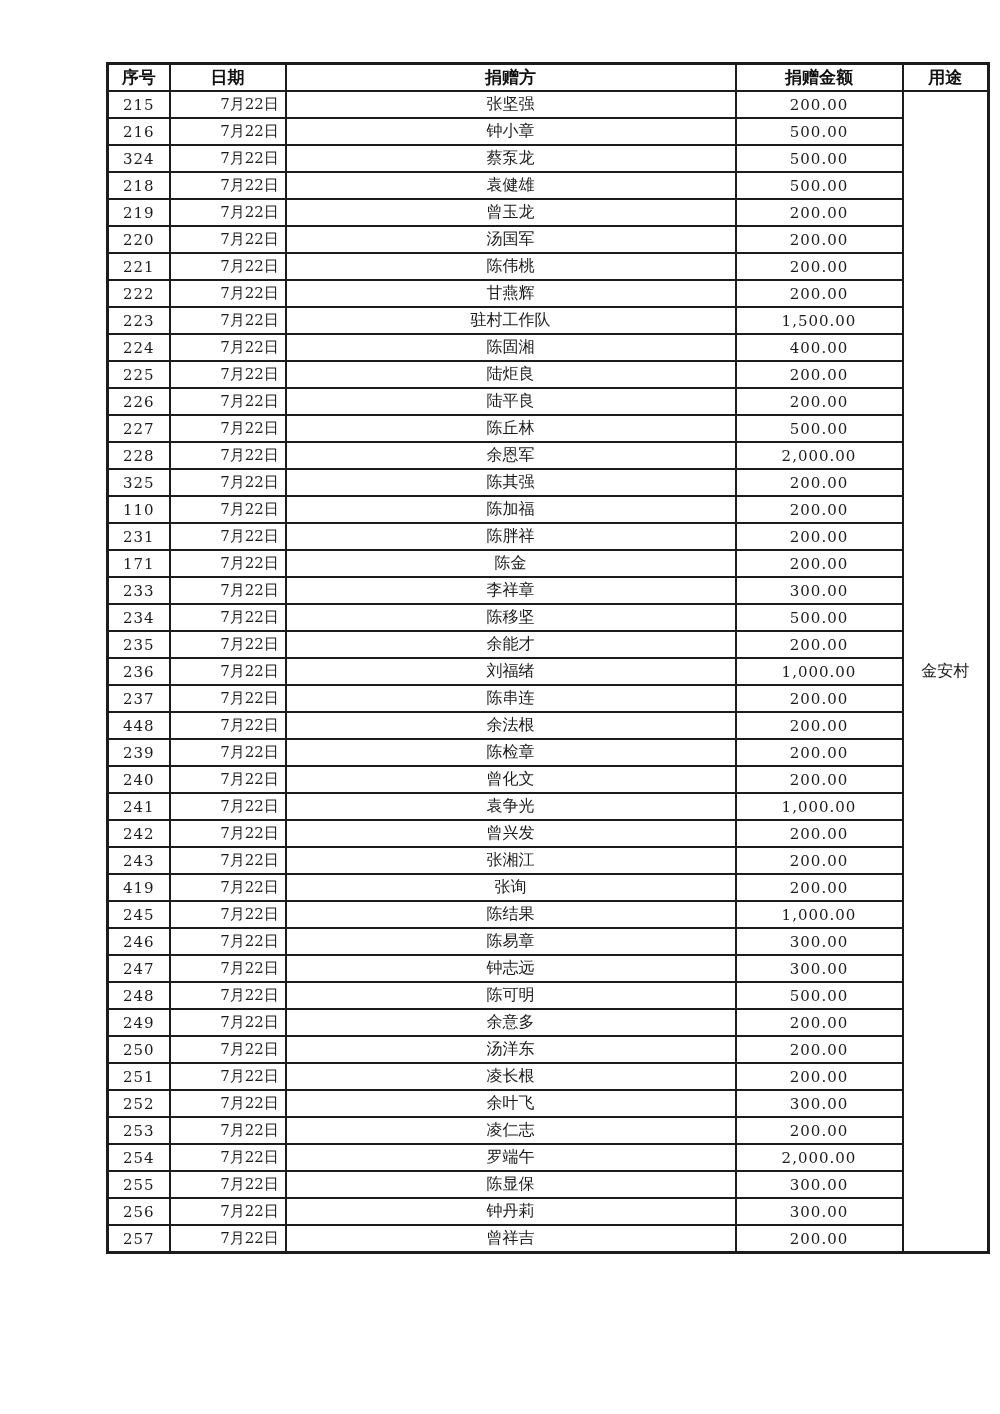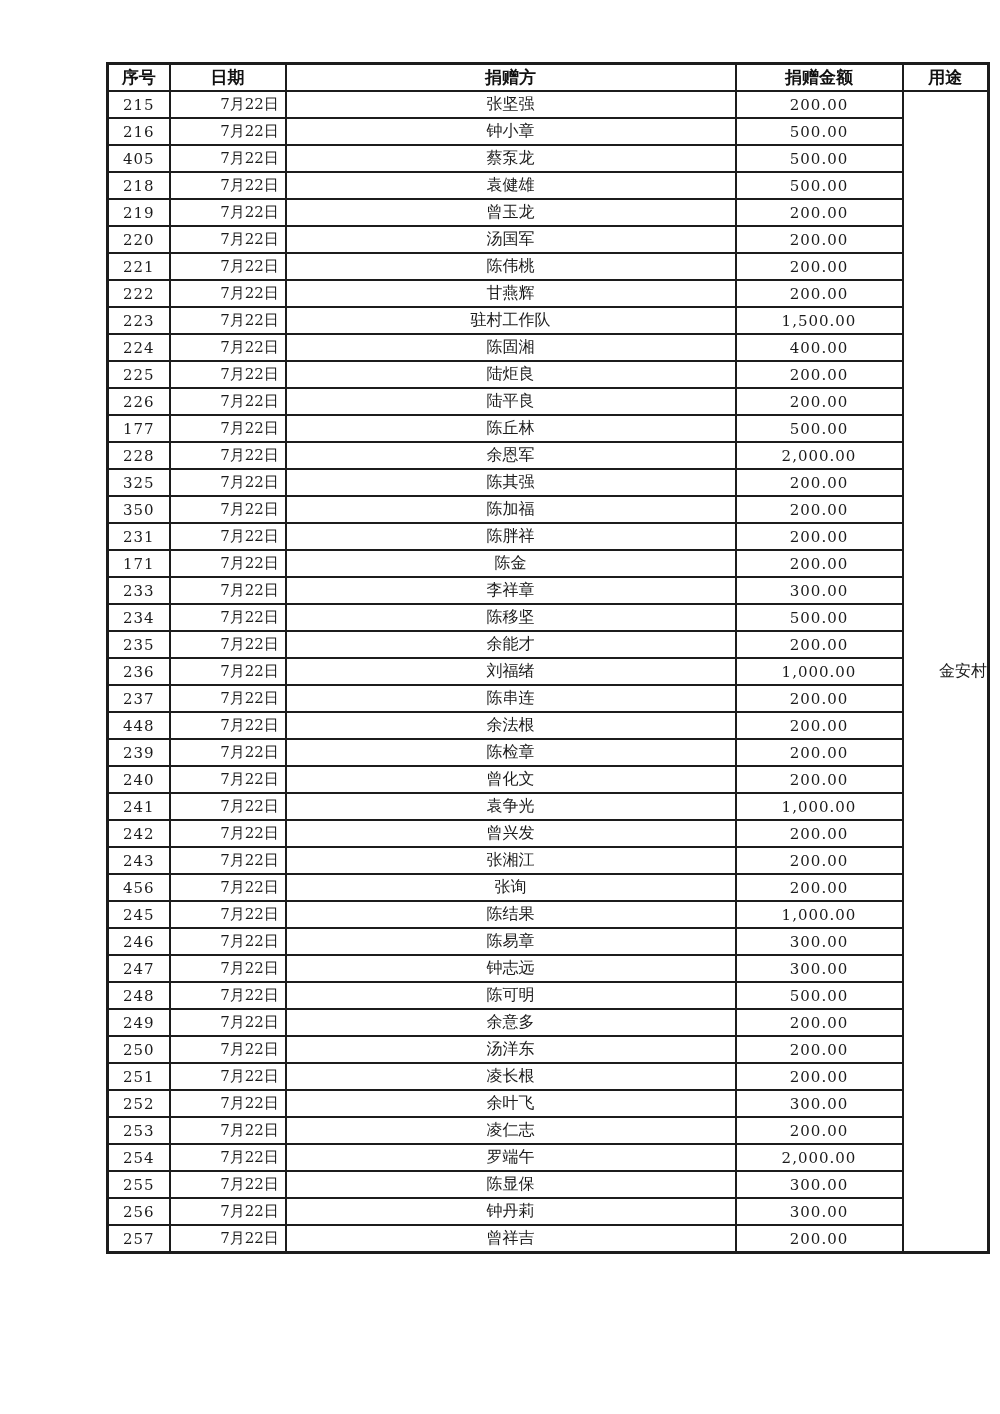--- a/index.html
+++ b/index.html
@@ -56,21 +56,20 @@
   td.c-date {
     font-size: 15px;
     padding-left: 44px;
   }
   td.c-donor {
     font-size: 16px;
     font-family: Liberation Serif, serif;
   }
   td.c-purpose {
     font-size: 16px;
-    text-align: right;
   }
   col.w-no     { width: 62px;  }
   col.w-date   { width: 116px; }
   col.w-donor  { width: 450px; }
   col.w-amount { width: 167px; }
   col.w-purpose{ width: 86px;  }
 </style>
 </head>
 <body>
 
@@ -100,21 +99,21 @@
           <td class="c-amount">200.00</td>
           <td class="c-purpose" rowspan="43">金安村</td>
         </tr>
         <tr>
           <td class="c-no">216</td>
           <td class="c-date">7月22日</td>
           <td class="c-donor">钟小章</td>
           <td class="c-amount">500.00</td>
         </tr>
         <tr>
-          <td class="c-no">405</td>
+          <td class="c-no">324</td>
           <td class="c-date">7月22日</td>
           <td class="c-donor">蔡泵龙</td>
           <td class="c-amount">500.00</td>
         </tr>
         <tr>
           <td class="c-no">218</td>
           <td class="c-date">7月22日</td>
           <td class="c-donor">袁健雄</td>
           <td class="c-amount">500.00</td>
         </tr>
@@ -160,39 +159,39 @@
           <td class="c-donor">陆炬良</td>
           <td class="c-amount">200.00</td>
         </tr>
         <tr>
           <td class="c-no">226</td>
           <td class="c-date">7月22日</td>
           <td class="c-donor">陆平良</td>
           <td class="c-amount">200.00</td>
         </tr>
         <tr>
-          <td class="c-no">177</td>
+          <td class="c-no">227</td>
           <td class="c-date">7月22日</td>
           <td class="c-donor">陈丘林</td>
           <td class="c-amount">500.00</td>
         </tr>
         <tr>
           <td class="c-no">228</td>
           <td class="c-date">7月22日</td>
           <td class="c-donor">余恩军</td>
           <td class="c-amount">2,000.00</td>
         </tr>
         <tr>
           <td class="c-no">325</td>
           <td class="c-date">7月22日</td>
           <td class="c-donor">陈其强</td>
           <td class="c-amount">200.00</td>
         </tr>
         <tr>
-          <td class="c-no">350</td>
+          <td class="c-no">110</td>
           <td class="c-date">7月22日</td>
           <td class="c-donor">陈加福</td>
           <td class="c-amount">200.00</td>
         </tr>
         <tr>
           <td class="c-no">231</td>
           <td class="c-date">7月22日</td>
           <td class="c-donor">陈胖祥</td>
           <td class="c-amount">200.00</td>
         </tr>
@@ -262,21 +261,21 @@
           <td class="c-donor">曾兴发</td>
           <td class="c-amount">200.00</td>
         </tr>
         <tr>
           <td class="c-no">243</td>
           <td class="c-date">7月22日</td>
           <td class="c-donor">张湘江</td>
           <td class="c-amount">200.00</td>
         </tr>
         <tr>
-          <td class="c-no">456</td>
+          <td class="c-no">419</td>
           <td class="c-date">7月22日</td>
           <td class="c-donor">张询</td>
           <td class="c-amount">200.00</td>
         </tr>
         <tr>
           <td class="c-no">245</td>
           <td class="c-date">7月22日</td>
           <td class="c-donor">陈结果</td>
           <td class="c-amount">1,000.00</td>
         </tr>

